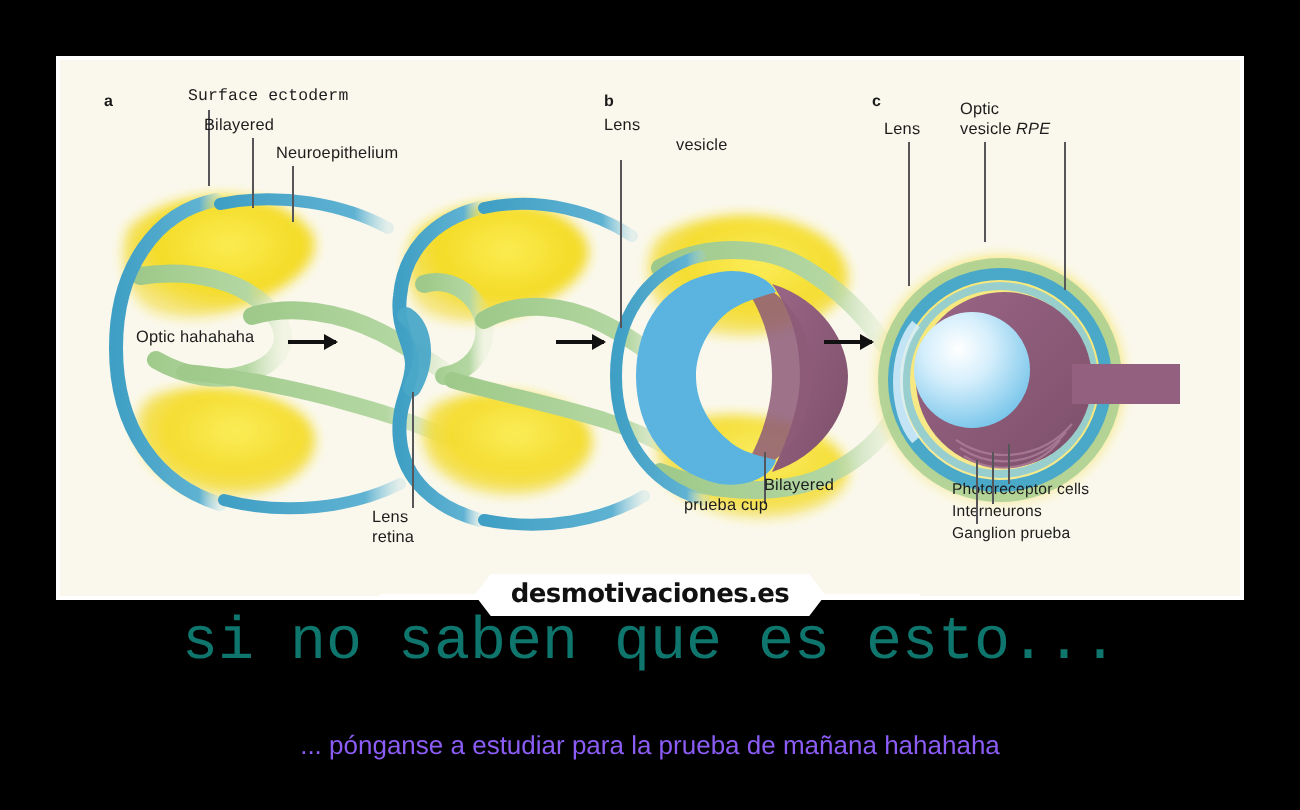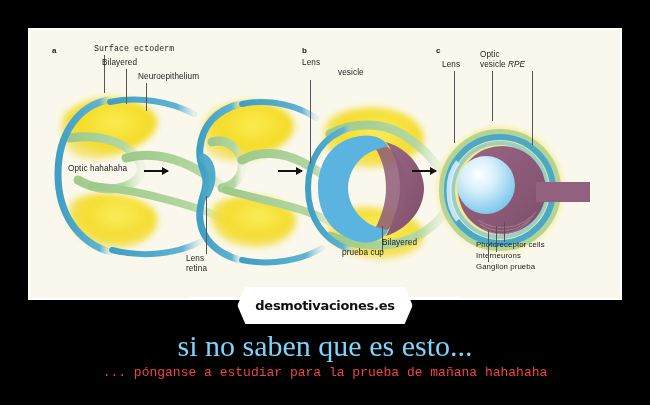--- a/index.html
+++ b/index.html
@@ -103,58 +103,58 @@
     height: 2px;
     background: #ffffff;
   }
   #wm-rule-left { left: 190px; width: 60px; }
   #wm-rule-right { right: 190px; width: 60px; }
   #watermark-ribbon {
     position: absolute;
     left: 50%;
     transform: translateX(-50%);
     top: 0;
-    height: 37px;
+    height: 21px;
     padding: 0 18px;
     background: #ffffff;
     display: flex;
     align-items: center;
     justify-content: center;
     clip-path: polygon(8px 0, calc(100% - 8px) 0, 100% 50%, calc(100% - 8px) 100%, 8px 100%, 0 50%);
   }
   #watermark-text {
     font-family: "DejaVu Sans", sans-serif;
     font-size: 13px;
     font-weight: bold;
     color: #111111;
     letter-spacing: -0.3px;
   }
 
   
   #caption-title {
     position: absolute;
     left: 0;
     right: 0;
-    top: 329px;
+    top: 305px;
     text-align: center;
-    font-family: Liberation Serif, serif;
+    font-family: Liberation Mono, monospace;
     font-size: 30px;
-    color: #7dd3fc;
+    color: #0f766e;
     line-height: 34px;
     white-space: nowrap;
   }
   #caption-subtitle {
     position: absolute;
     left: 0;
     right: 0;
     top: 364px;
     text-align: center;
-    font-family: Liberation Mono, monospace;
+    font-family: Liberation Sans, sans-serif;
     font-size: 13px;
-    color: #ef4444;
+    color: #8b5cf6;
     line-height: 17px;
     white-space: nowrap;
   }
 </style>
 </head>
 <body>
 
 <div id="poster">
 
   <div id="figure-frame">

